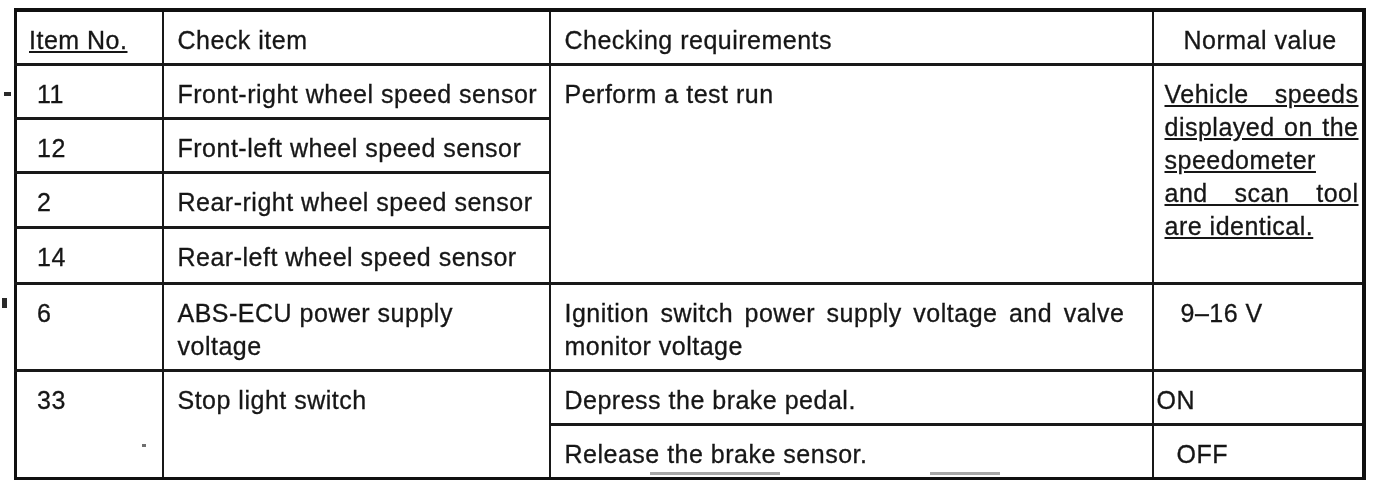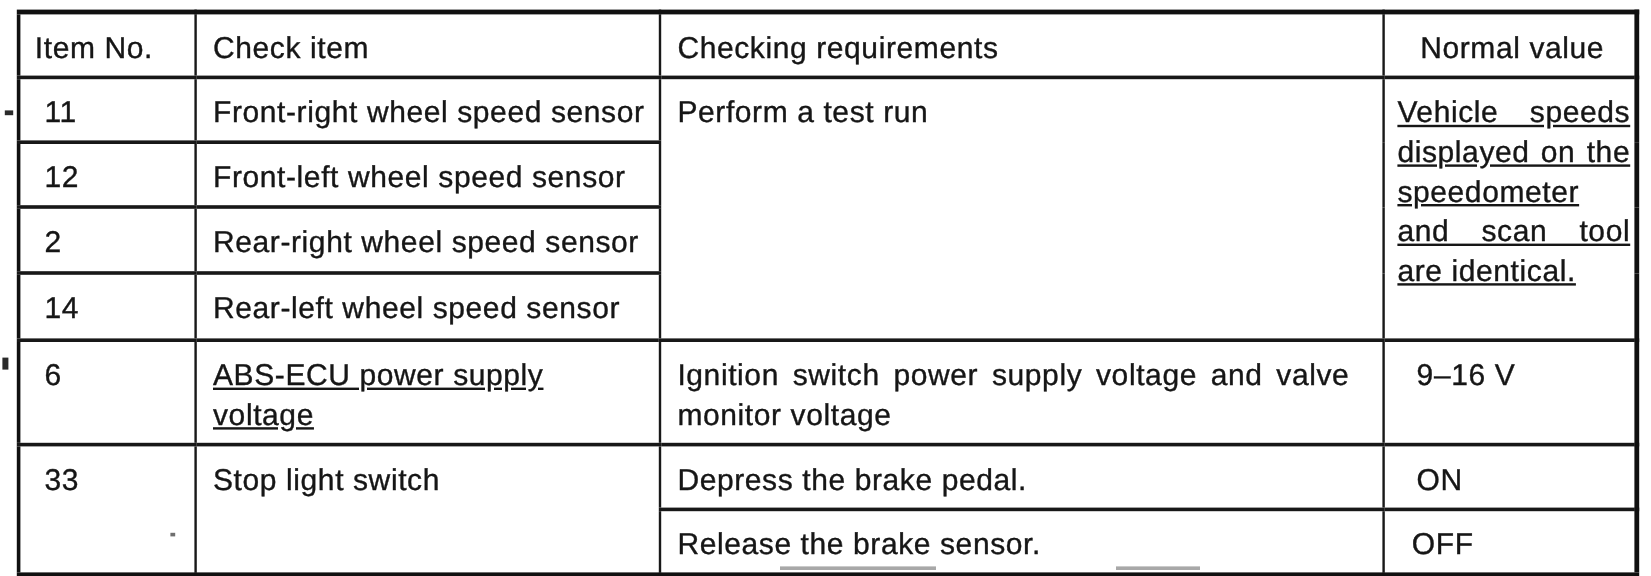--- a/index.html
+++ b/index.html
@@ -37,37 +37,36 @@
     border: 2px solid #181818;
     border-top-width: 3px;
     border-bottom-width: 3px;
     vertical-align: top;
     text-align: left;
     font-weight: normal;
     padding: 12px 10px 6px 14px;
     overflow: hidden;
   }
   .check-table .c1 { padding-left: 20px; }
-  .check-table th.c1 { padding-left: 12px; }
+  .check-table th.c1 { padding-left: 12px; text-decoration: underline; }
   .check-table .c4 { padding-left: 11px; padding-right: 0; }
   
   .just-narrow {
     width: 194px;
     text-align: justify;
     text-align-last: left;
     text-decoration: underline;
   }
   .just-req {
     width: 560px;
     text-align: justify;
     text-align-last: left;
   }
   .wrap-limit {
     max-width: 300px;
-    text-decoration: underline;
   }
   
   .speck {
     position: absolute;
     background: #2a2a2a;
   }
   .ghost {
     position: absolute;
     background: #a8a8a8;
   }
@@ -122,21 +121,21 @@
       <td>
         <div class="just-req">Ignition switch power supply voltage and valve monitor voltage</div>
       </td>
       <td class="c4" style="padding-left:27px">9–16 V</td>
     </tr>
 
     <tr style="height:52px">
       <td rowspan="2" class="c1">33</td>
       <td rowspan="2">Stop light switch</td>
       <td>Depress the brake pedal.</td>
-      <td class="c4" style="padding-left:27px">ON</td>
+      <td class="c4" style="padding-left:3px">ON</td>
     </tr>
     <tr style="height:50px">
       <td>Release the brake sensor.</td>
       <td class="c4" style="padding-left:23px">OFF</td>
     </tr>
   </tbody>
     </table>
 
   <div class="speck" style="left:4px; top:92px; width:7px; height:4px;"></div>
   <div class="speck" style="left:2px; top:298px; width:5px; height:10px;"></div>

